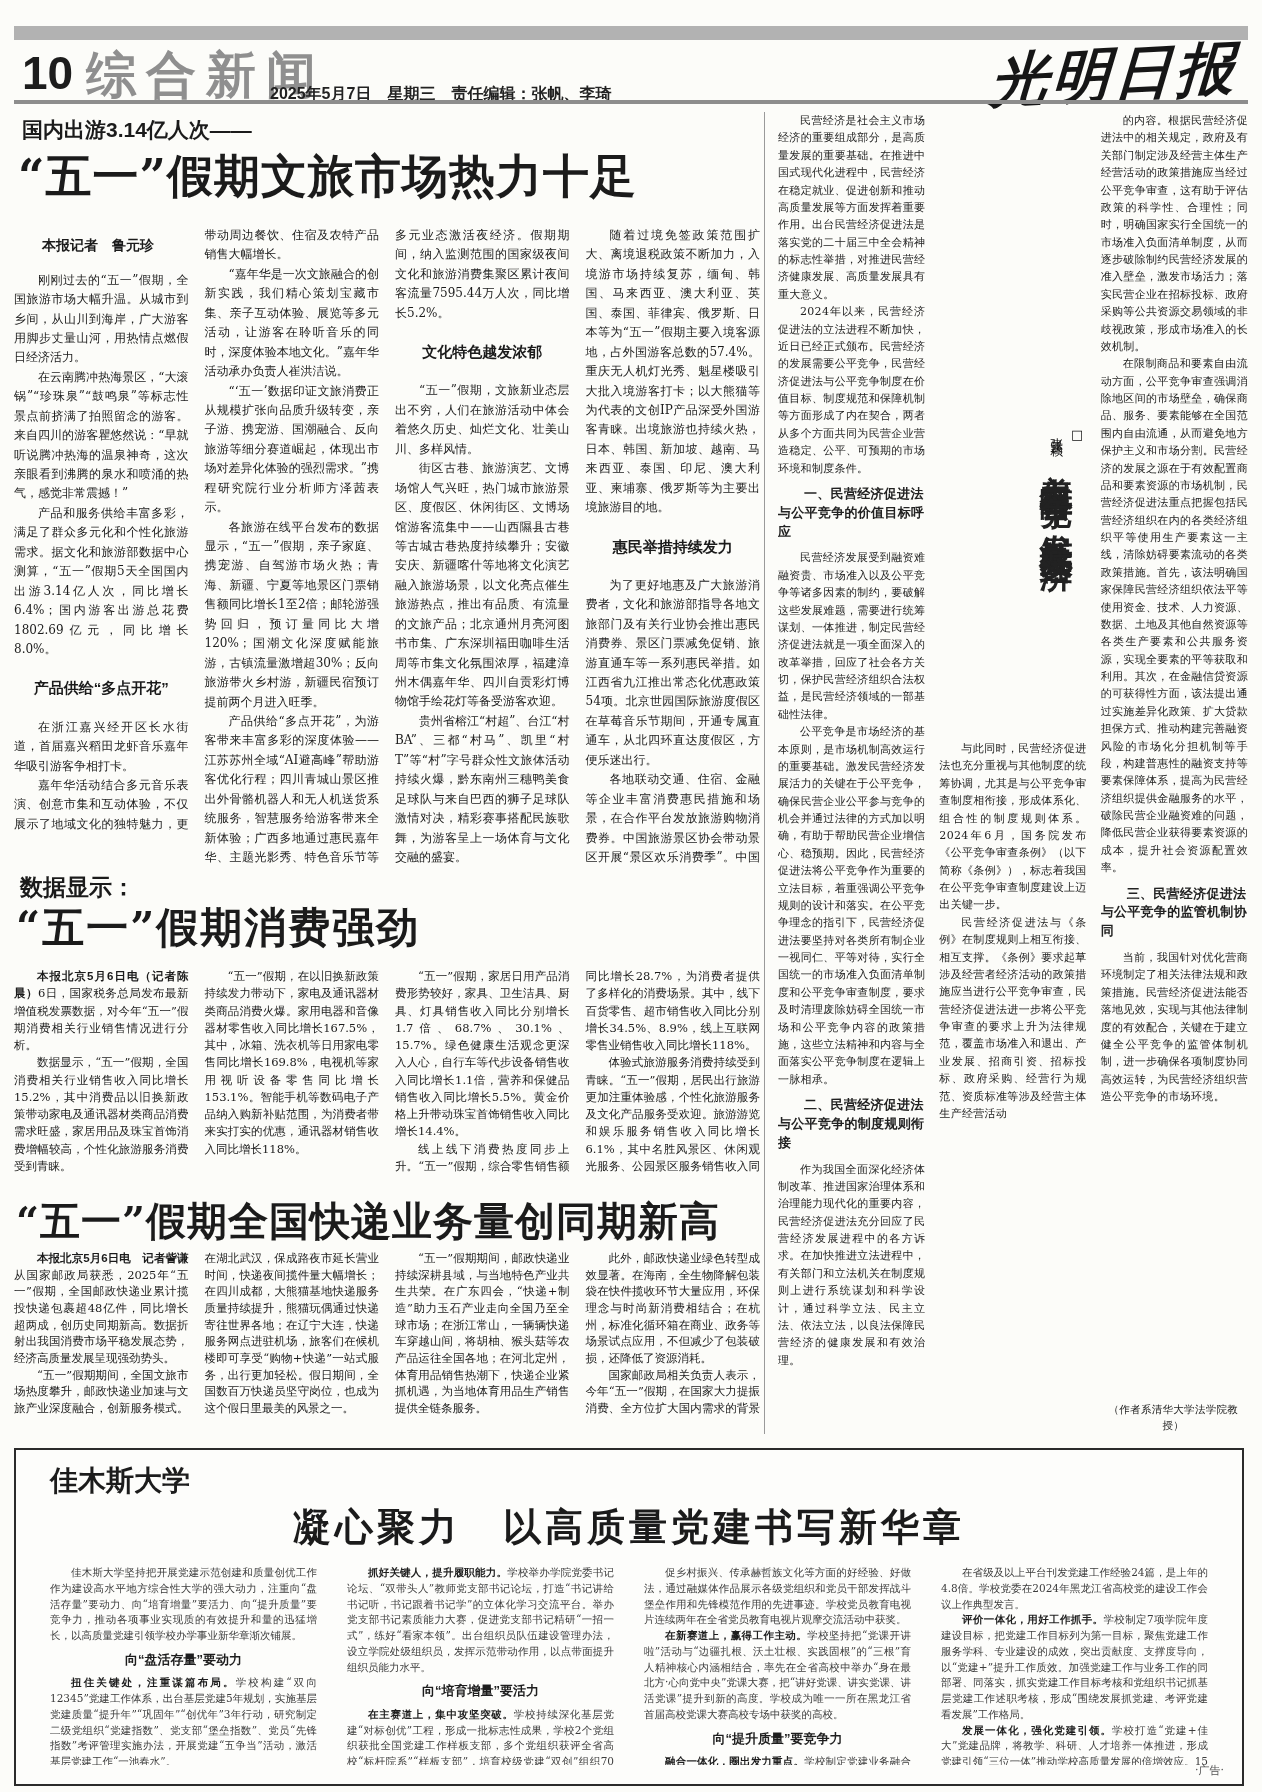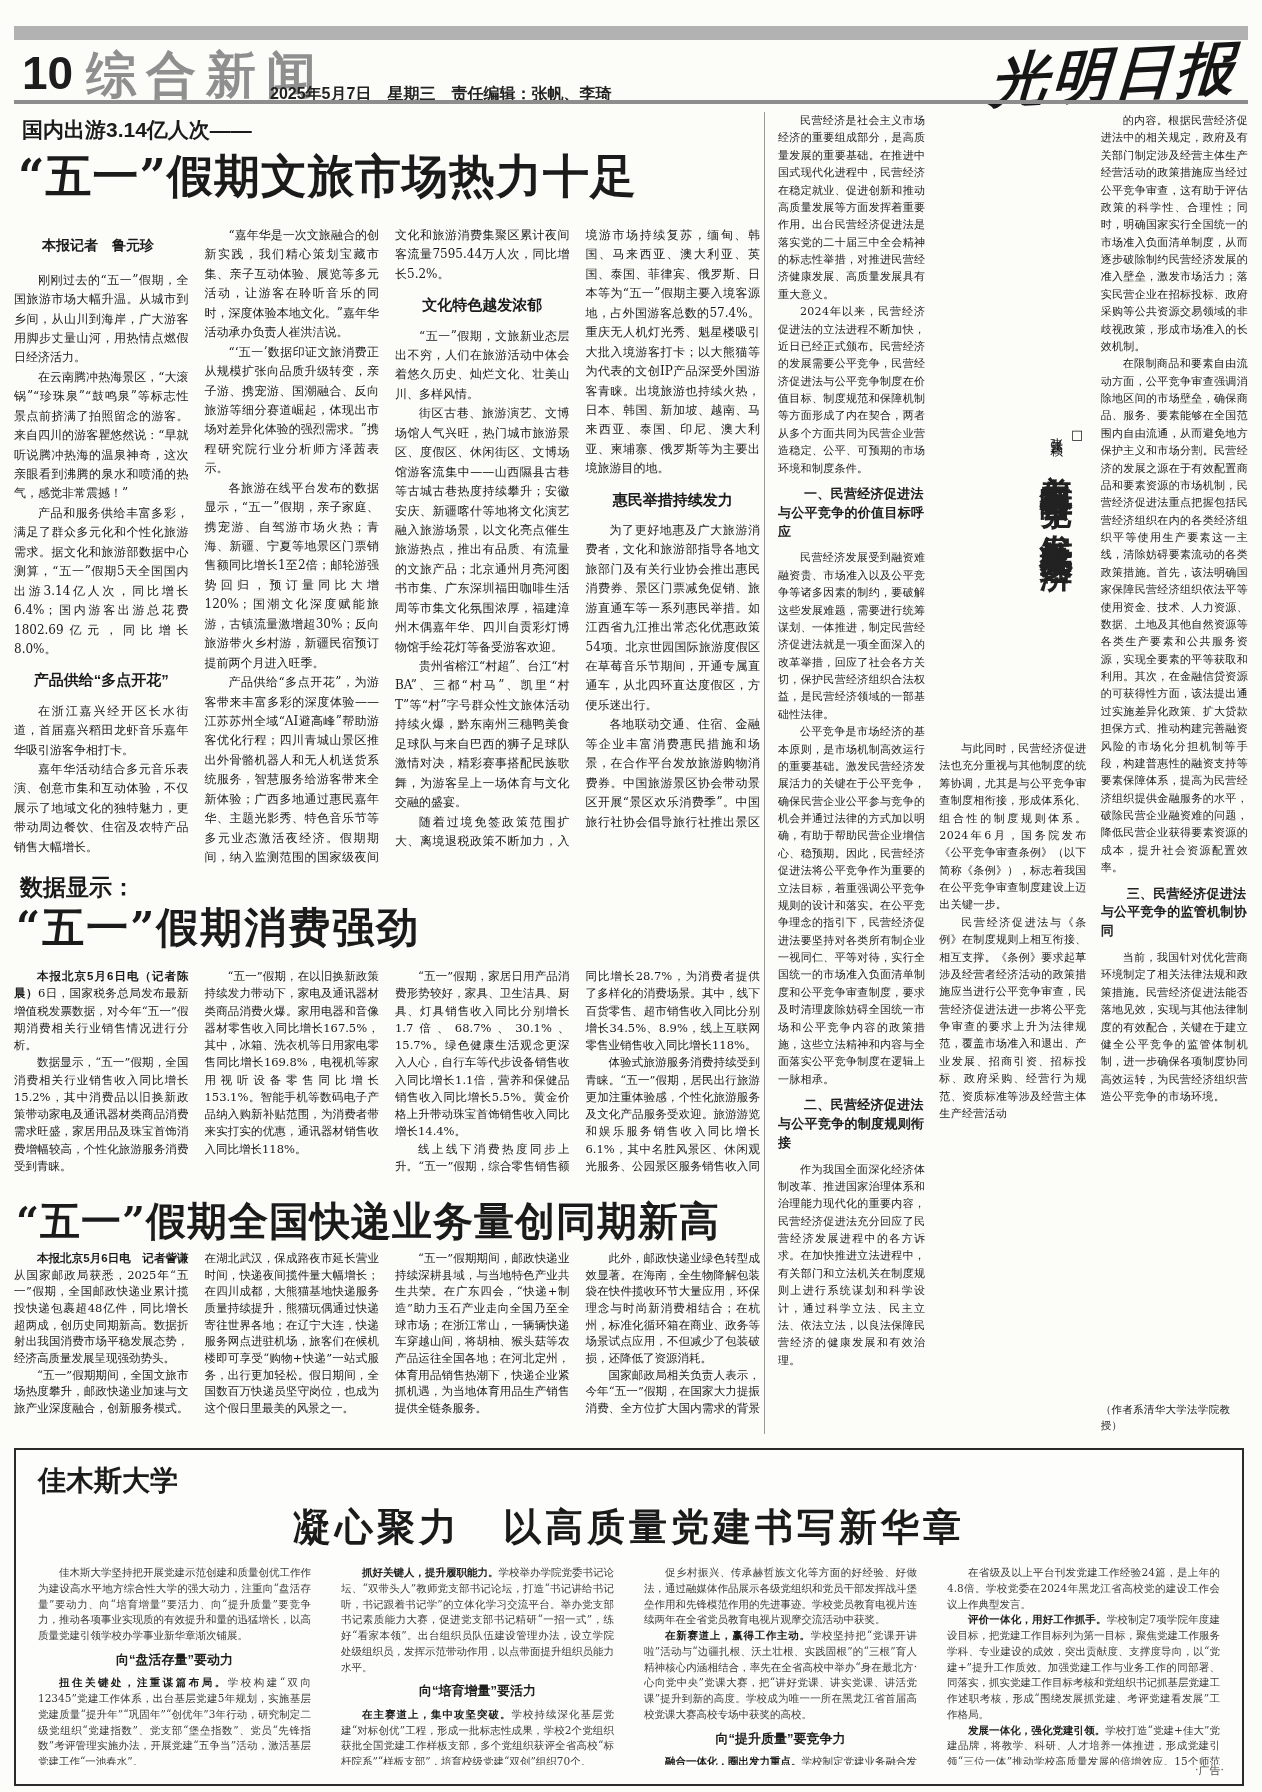--- a/index.html
+++ b/index.html
@@ -10,21 +10,21 @@
   
   .topbar{left:14px;top:26px;width:1234px;height:14px;background:#b2b2b2;}
   .pageno{left:22px;top:46px;font-family:"Liberation Sans",sans-serif;font-weight:700;font-size:46px;color:#1d1d1d;}
   .section-title{left:86px;top:42px;font-family:"Liberation Sans",sans-serif;font-weight:900;font-size:50px;color:#8f8f8f;letter-spacing:10px;}
   .dateline{left:270px;top:84px;font-family:"Liberation Sans",sans-serif;font-weight:700;font-size:16px;color:#222;}
   .masthead{right:24px;top:36px;font-size:58px;font-weight:900;font-style:italic;color:#161616;transform:rotate(-3deg) skewX(-6deg);letter-spacing:4px;}
   .headrule{left:14px;top:100px;width:1234px;height:4px;background:#8d8d8d;}
   
   .para{margin:0;text-indent:2em;text-align:justify;}
   .para b{font-family:"Liberation Sans",sans-serif;}
-  .subhead{font-family:"Liberation Sans",sans-serif;font-weight:700;font-size:15px;text-align:center;margin:9px 0;text-indent:0;break-inside:avoid;}
+  .subhead{font-family:"Liberation Sans",sans-serif;font-weight:700;font-size:15px;text-align:center;margin:17px 0;text-indent:0;break-inside:avoid;}
   .byline{font-weight:700;font-size:14px;text-indent:2em;margin:8px 0 14px;}
   
   .lead-kicker{left:22px;top:116px;font-family:Liberation Sans, sans-serif;font-weight:700;font-size:21px;}
   .lead-headline{left:18px;top:146px;width:742px;font-size:46px;font-weight:700;letter-spacing:1px;margin:0;}
   .lead-body{left:14px;top:226px;width:746px;height:644px;column-count:4;column-gap:16px;column-fill:auto;
              font-size:12px;line-height:1.62;overflow:hidden;}
   
   .cons-kicker{left:20px;top:872px;font-family:"Liberation Sans",sans-serif;font-weight:700;font-size:23px;}
   .cons-headline{left:16px;top:900px;font-size:42px;font-weight:900;margin:0;letter-spacing:2px;}
   .cons-body{left:14px;top:968px;width:746px;height:214px;column-count:4;column-gap:16px;column-fill:auto;
@@ -38,24 +38,24 @@
   .economy{left:778px;top:112px;width:470px;height:1322px;display:flex;gap:14px;}
   .econ-col{width:148px;overflow:hidden;font-size:11px;line-height:1.58;color:#222;letter-spacing:.3px;}
   .econ-col .subhead{font-size:13px;text-align:left;text-indent:2em;line-height:1.45;margin:8px 0;}
   .econ-mid{display:flex;flex-direction:column;}
   .vtitle{height:628px;writing-mode:vertical-rl;padding-top:10px;box-sizing:border-box;}
   .titlecol{display:inline-block;font-size:33px;font-weight:900;letter-spacing:3px;line-height:1.15;}
   .vauthor{display:inline-block;font-size:13px;margin-top:305px;margin-left:12px;letter-spacing:3px;color:#111;}
   .vauthor span{display:block;}
   .econ-stream{flex:1;overflow:hidden;}
   .econ-right{display:flex;flex-direction:column;gap:20px;}
-  .credit{font-size:10.5px;text-align:left;padding:6px 2px 0 0;text-indent:0;margin:0;}
+  .credit{font-size:10.5px;text-align:center;padding:6px 2px 0 0;text-indent:0;margin:0;}
   
   .adbox{left:14px;top:1448px;width:1230px;height:338px;border:2px solid #2b2b2b;box-sizing:border-box;
-         background:#fdfdfb;padding:12px 22px;}
+         background:#fdfdfb;padding:12px 34px;}
   .ad-org{font-family:"Liberation Sans",sans-serif;font-weight:900;font-size:28px;color:#1c1c1c;}
   .ad-headline{text-align:center;font-size:38px;font-weight:900;margin:2px 0 12px;letter-spacing:4px;}
   .ad-cols{display:flex;gap:30px;height:200px;overflow:hidden;}
   .ad-col{flex:1;overflow:hidden;font-size:10.5px;line-height:1.5;color:#3c3c3c;}
   .ad-col .subhead{font-size:13px;margin:6px 0;color:#1e1e1e;}
   .ad-col .para b{color:#1e1e1e;}
   .ad-mark{position:absolute;right:18px;bottom:6px;font-size:11px;color:#555;}
 </style>
 </head>
 <body>

